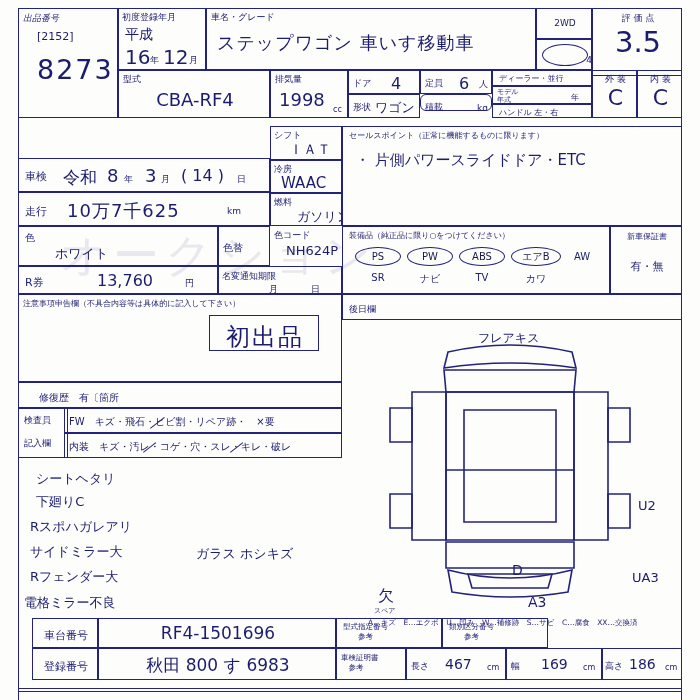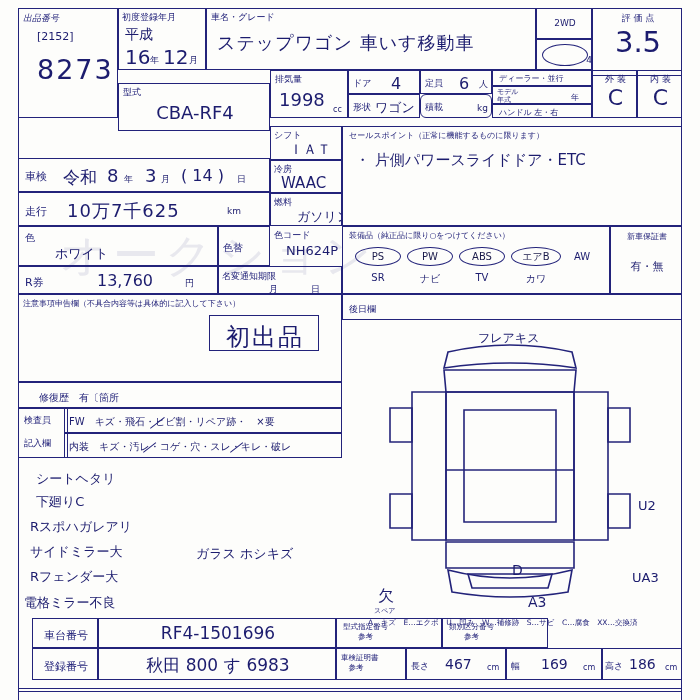--- a/index.html
+++ b/index.html
@@ -100,21 +100,21 @@
   <div class="box" style="left:536px;top:39px;width:56px;height:31px;">
     <div class="val xs ctr" style="left:0;top:15px;width:56px;padding-left:32px;">4WD</div>
     <div class="oval" style="left:5px;top:4px;width:46px;height:22px;border-width:1.2px;"></div>
   </div>
 
   <div class="box" style="left:592px;top:8px;width:90px;height:68px;">
     <div class="lbl ctr" style="left:0;top:3px;width:90px;">評 価 点</div>
     <div class="val hand ctr" style="left:0;top:16px;width:90px;font-size:29px;">3.5</div>
   </div>
 
-  <div class="box" style="left:118px;top:70px;width:152px;height:48px;margin-top:13px;">
+  <div class="box" style="left:118px;top:70px;width:152px;height:48px;">
     <div class="lbl" style="left:4px;top:2px;">型式</div>
     <div class="val hand ctr" style="left:0;top:18px;width:152px;font-size:18px;">CBA-RF4</div>
   </div>
 
   <div class="box" style="left:270px;top:70px;width:78px;height:48px;">
     <div class="lbl" style="left:4px;top:2px;">排気量</div>
     <div class="val hand" style="left:8px;top:18px;font-size:18px;">1998</div>
     <div class="val xxs" style="left:62px;top:34px;">cc</div>
   </div>
 
@@ -125,21 +125,21 @@
   <div class="box" style="left:348px;top:94px;width:72px;height:24px;">
     <div class="lbl" style="left:4px;top:6px;">形状</div>
     <div class="val hand" style="left:26px;top:4px;font-size:13px;">ワゴン</div>
   </div>
 
   <div class="box" style="left:420px;top:70px;width:72px;height:24px;">
     <div class="lbl" style="left:4px;top:6px;">定員</div>
     <div class="val hand" style="left:38px;top:3px;font-size:16px;">6</div>
     <div class="val xs" style="left:58px;top:7px;">人</div>
   </div>
-  <div class="box" style="left:420px;top:94px;width:72px;height:24px;border-radius:6px;">
+  <div class="box" style="left:420px;top:94px;width:72px;height:17px;border-radius:6px;">
     <div class="lbl" style="left:4px;top:6px;">積載</div>
     <div class="val xs" style="left:56px;top:8px;">kg</div>
   </div>
 
   <div class="box" style="left:492px;top:70px;width:100px;height:16px;">
     <div class="lbl" style="left:6px;top:2px;font-size:8px;">ディーラー・並行</div>
   </div>
   <div class="box" style="left:492px;top:86px;width:100px;height:18px;">
     <div class="lbl" style="left:4px;top:1px;font-size:7px;line-height:8px;">モデル<br>年式</div>
     <div class="lbl" style="left:78px;top:5px;font-size:8px;">年</div>

